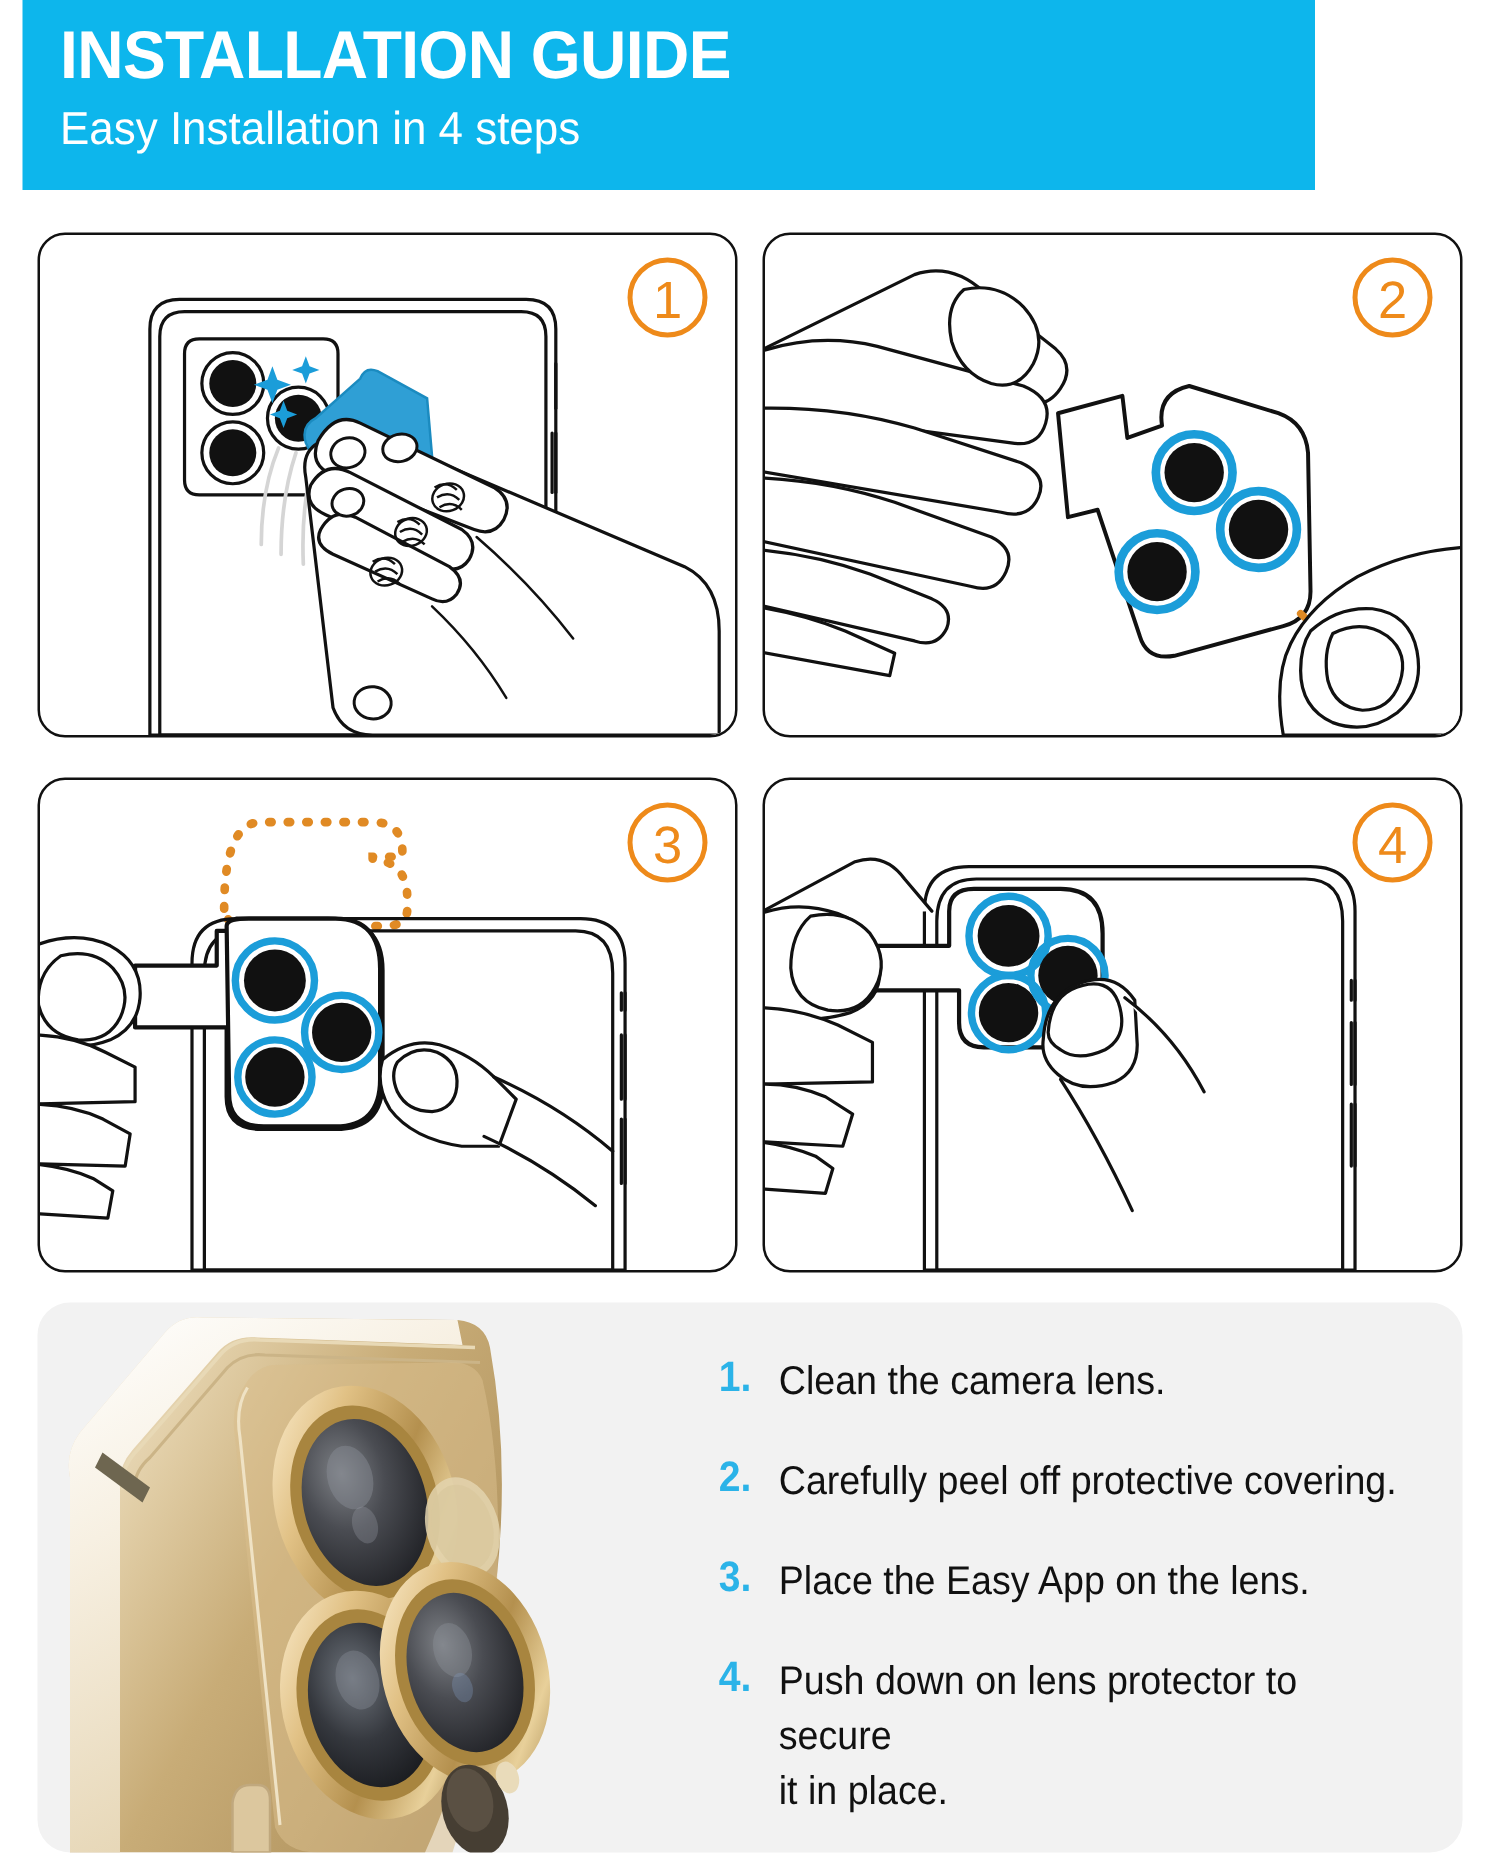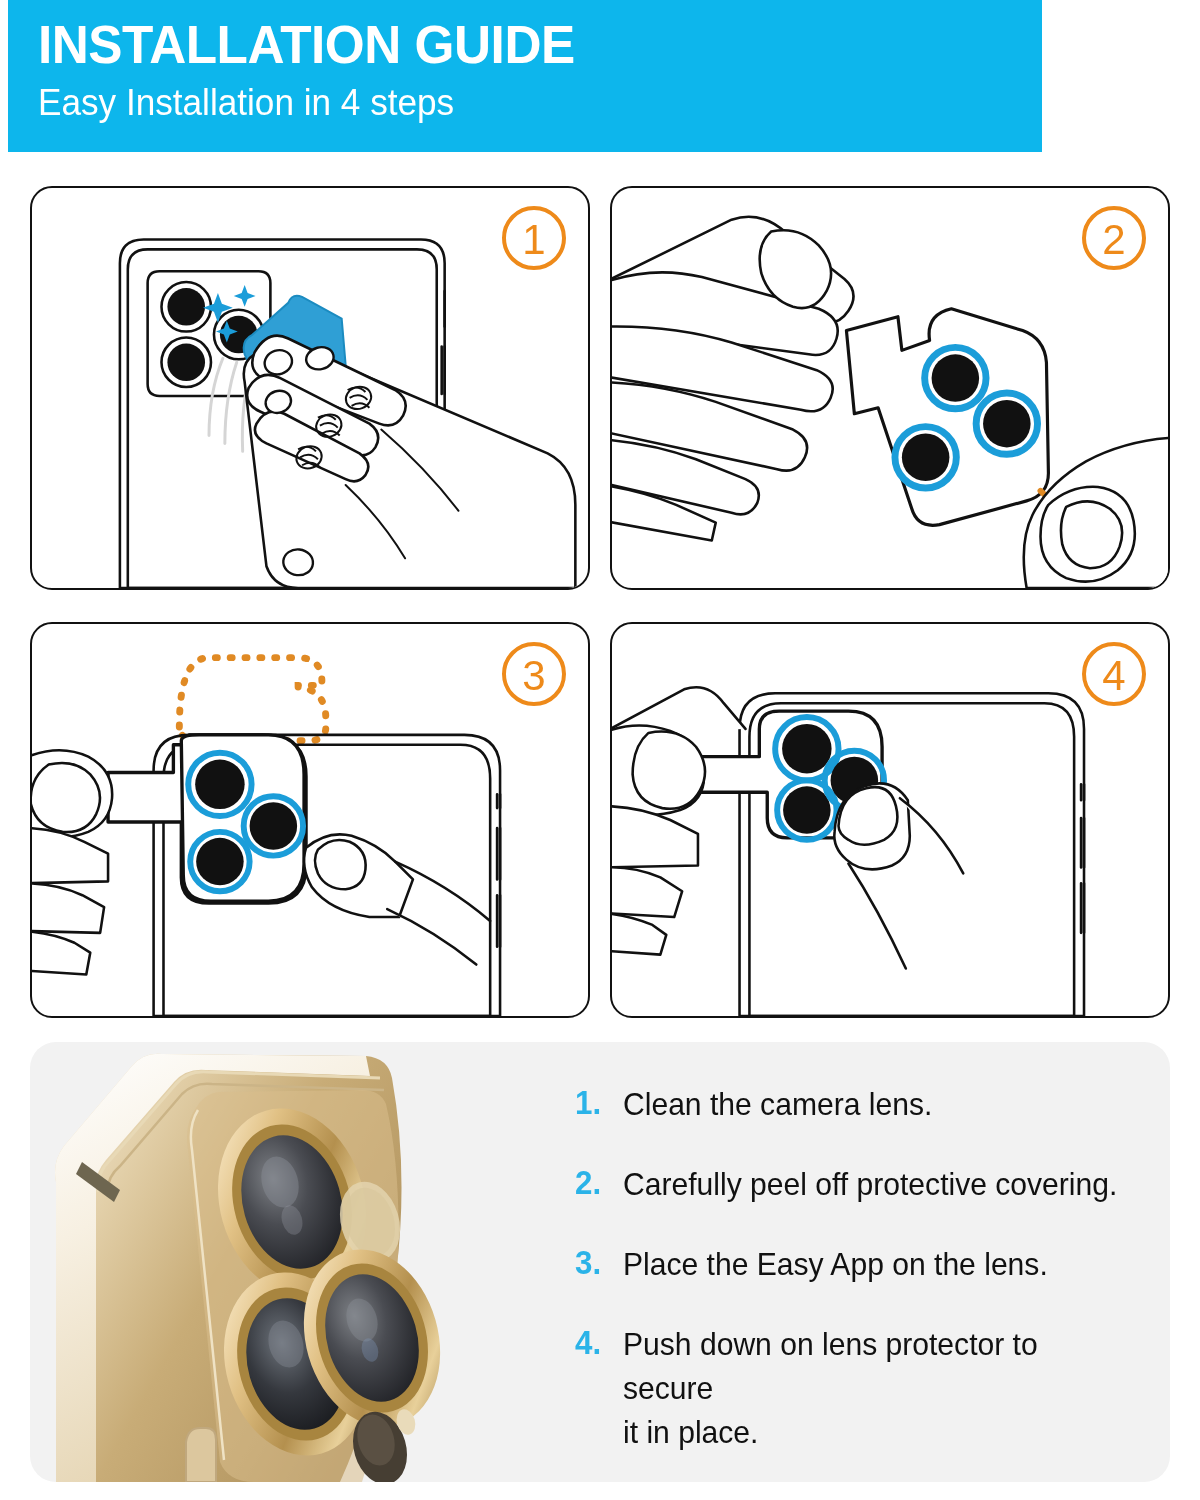--- a/index.html
+++ b/index.html
@@ -11,21 +11,21 @@
     width: 1200px;
     height: 1500px;
     font-family: "Liberation Sans", sans-serif;
     overflow: hidden;
     position: relative;
   }
 
   
   .header {
     position: absolute;
-    left: 8px; top: 0;
+    left: 18px; top: 0;
     width: 1034px;
     height: 152px;
     background: #0DB6EC;
     box-sizing: border-box;
     padding: 14px 0 0 30px;
   }
   .header-title {
     color: #ffffff;
     font-size: 54px;
     font-weight: bold;

